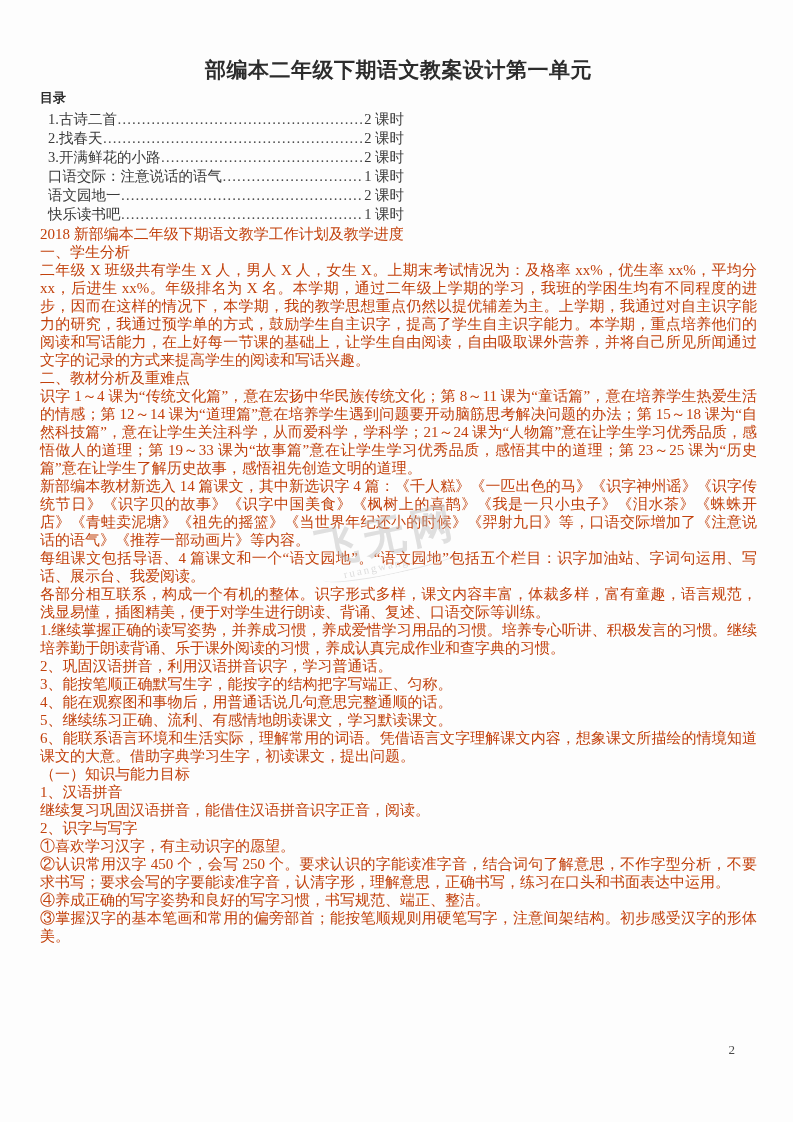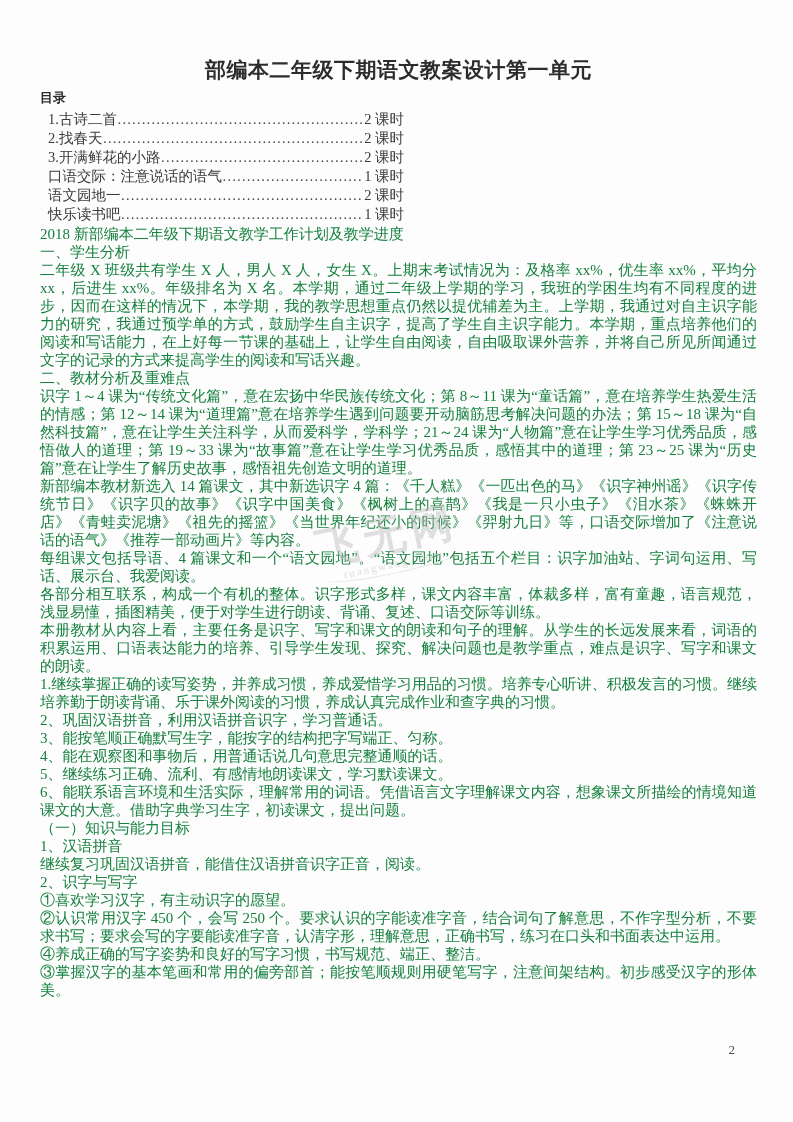--- a/index.html
+++ b/index.html
@@ -45,21 +45,21 @@
     letter-spacing:0;
     color:#4a4a4a;
   }
   .toc-duration{white-space:nowrap;padding-left:1px;}
   .body-text{margin-top:1px;}
   .body-text p{
     margin:0;
     font-size:15px;
     line-height:18px;
     text-align:justify;
-    color:#15803d;
+    color:#c2410c;
   }
   .watermark{
     position:absolute;
     left:312px;top:528px;
     transform:rotate(-12deg);
     transform-origin:left top;
     pointer-events:none;
     text-align:center;
     opacity:0.5;
   }
@@ -131,21 +131,20 @@
 
     <div class="body-text">
       <p>2018 新部编本二年级下期语文教学工作计划及教学进度</p>
       <p>一、学生分析</p>
       <p>二年级 X 班级共有学生 X 人，男人 X 人，女生 X。上期末考试情况为：及格率 xx%，优生率 xx%，平均分 xx，后进生 xx%。年级排名为 X 名。本学期，通过二年级上学期的学习，我班的学困生均有不同程度的进步，因而在这样的情况下，本学期，我的教学思想重点仍然以提优辅差为主。上学期，我通过对自主识字能力的研究，我通过预学单的方式，鼓励学生自主识字，提高了学生自主识字能力。本学期，重点培养他们的阅读和写话能力，在上好每一节课的基础上，让学生自由阅读，自由吸取课外营养，并将自己所见所闻通过文字的记录的方式来提高学生的阅读和写话兴趣。</p>
       <p>二、教材分析及重难点</p>
       <p>识字 1～4 课为“传统文化篇”，意在宏扬中华民族传统文化；第 8～11 课为“童话篇”，意在培养学生热爱生活的情感；第 12～14 课为“道理篇”意在培养学生遇到问题要开动脑筋思考解决问题的办法；第 15～18 课为“自然科技篇”，意在让学生关注科学，从而爱科学，学科学；21～24 课为“人物篇”意在让学生学习优秀品质，感悟做人的道理；第 19～33 课为“故事篇”意在让学生学习优秀品质，感悟其中的道理；第 23～25 课为“历史篇”意在让学生了解历史故事，感悟祖先创造文明的道理。</p>
       <p>新部编本教材新选入 14 篇课文，其中新选识字 4 篇：《千人糕》《一匹出色的马》《识字神州谣》《识字传统节日》《识字贝的故事》《识字中国美食》《枫树上的喜鹊》《我是一只小虫子》《泪水茶》《蛛蛛开店》《青蛙卖泥塘》《祖先的摇篮》《当世界年纪还小的时候》《羿射九日》等，口语交际增加了《注意说话的语气》《推荐一部动画片》等内容。</p>
       <p>每组课文包括导语、4 篇课文和一个“语文园地”。“语文园地”包括五个栏目：识字加油站、字词句运用、写话、展示台、我爱阅读。</p>
       <p>各部分相互联系，构成一个有机的整体。识字形式多样，课文内容丰富，体裁多样，富有童趣，语言规范，浅显易懂，插图精美，便于对学生进行朗读、背诵、复述、口语交际等训练。</p>
-      <p>本册教材从内容上看，主要任务是识字、写字和课文的朗读和句子的理解。从学生的长远发展来看，词语的积累运用、口语表达能力的培养、引导学生发现、探究、解决问题也是教学重点，难点是识字、写字和课文的朗读。</p>
       <p>1.继续掌握正确的读写姿势，并养成习惯，养成爱惜学习用品的习惯。培养专心听讲、积极发言的习惯。继续培养勤于朗读背诵、乐于课外阅读的习惯，养成认真完成作业和查字典的习惯。</p>
       <p>2、巩固汉语拼音，利用汉语拼音识字，学习普通话。</p>
       <p>3、能按笔顺正确默写生字，能按字的结构把字写端正、匀称。</p>
       <p>4、能在观察图和事物后，用普通话说几句意思完整通顺的话。</p>
       <p>5、继续练习正确、流利、有感情地朗读课文，学习默读课文。</p>
       <p>6、能联系语言环境和生活实际，理解常用的词语。凭借语言文字理解课文内容，想象课文所描绘的情境知道课文的大意。借助字典学习生字，初读课文，提出问题。</p>
       <p>（一）知识与能力目标</p>
       <p>1、汉语拼音</p>
       <p>继续复习巩固汉语拼音，能借住汉语拼音识字正音，阅读。</p>
       <p>2、识字与写字</p>

